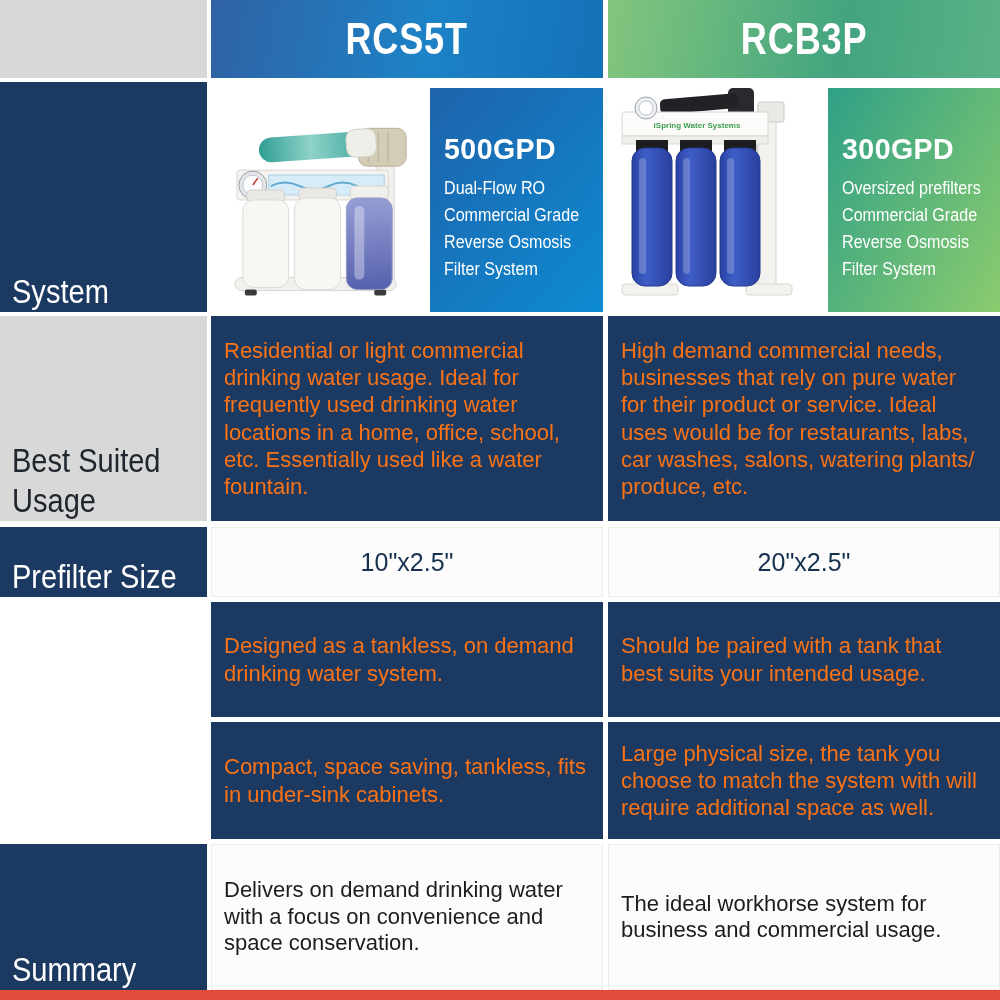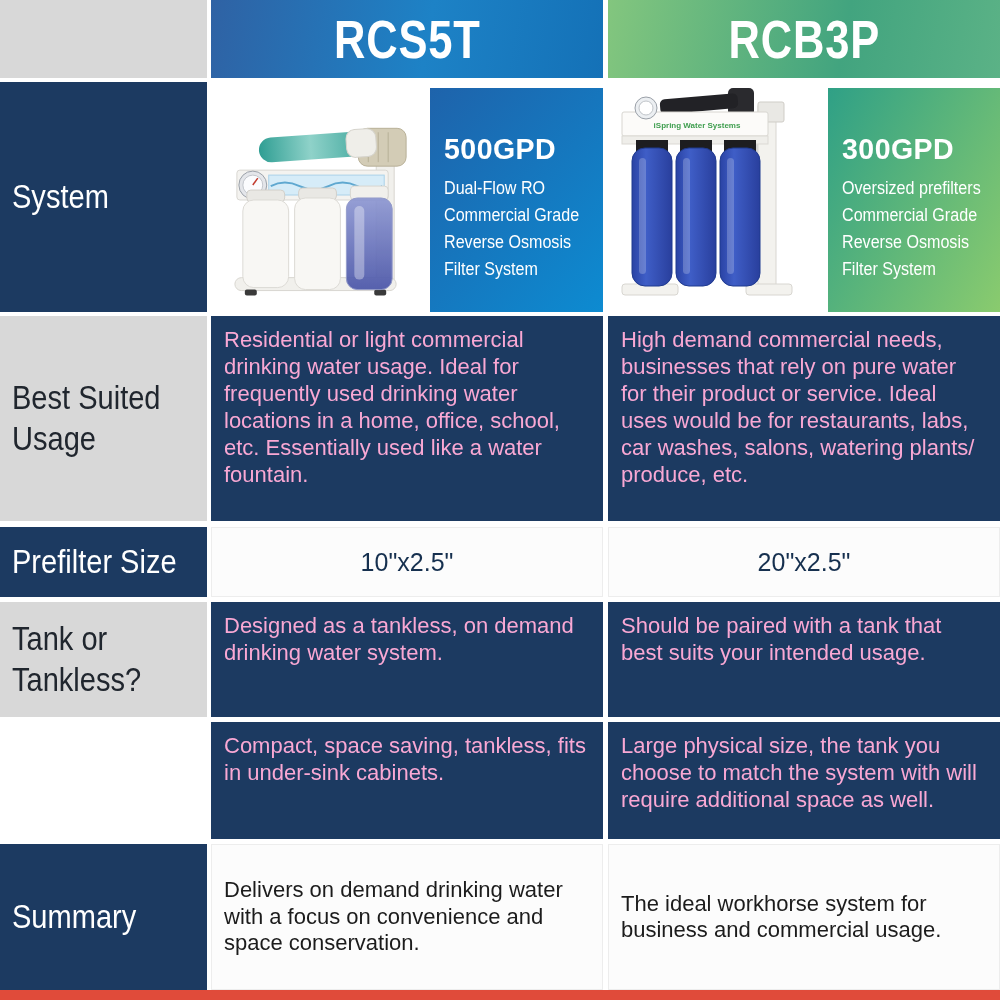--- a/index.html
+++ b/index.html
@@ -13,31 +13,31 @@
     font-family:"Liberation Sans",sans-serif;
     position:relative;overflow:hidden;
   }
   .c1{grid-column:1}.c3{grid-column:3}.c5{grid-column:5}
   .r1{grid-row:1}.r3{grid-row:3}.r5{grid-row:5}.r7{grid-row:7}
   .r9{grid-row:9}.r11{grid-row:11}.r13{grid-row:13}
 
   .corner{background:#d8d8d8}
 
   .hdr{display:flex;align-items:center;justify-content:center;color:#fff;
-       font-size:53px;font-weight:bold}
+       font-size:44px;font-weight:bold}
   .hdr span{display:inline-block;transform:scaleX(.82);letter-spacing:1px;white-space:nowrap}
   .hdr-blue{background:linear-gradient(100deg,#2f62a4 0%,#1d82c6 55%,#1471b7 100%)}
   .hdr-green{background:linear-gradient(100deg,#83c67e 0%,#42a47f 60%,#5bb286 100%)}
 
-  .lbl{display:flex;align-items:center;padding-left:12px;font-size:33px;line-height:1.22}
+  .lbl{display:flex;align-items:flex-end;padding-left:12px;font-size:33px;line-height:1.22}
   .lbl span{display:inline-block;width:113.6%;transform:scaleX(.88);transform-origin:left center}
   .lbl-navy{background:#1c3a61;color:#ffffff}
   .lbl-gray{background:#d8d8d8;color:#20262e}
 
-  .cellnavy{background:#1c3a61;color:#f9a8d4;display:flex;
+  .cellnavy{background:#1c3a61;color:#f97316;display:flex;align-items:center;
             padding:10px 13px;font-size:22px;line-height:1.23}
   .cellwhite{background:#fcfcfc;border:1px solid #ededed;display:flex;align-items:center;
              color:#1c1c1c;font-size:22px;line-height:1.2}
   .cellwhite.center{justify-content:center;font-size:25px;color:#16304f}
   .cellwhite.pad{padding:10px 12px}
 
   .sys{background:#ffffff;display:flex}
   .sys .imgwrap{flex:1;display:flex;align-items:center;justify-content:center;overflow:hidden}
   .sys .imgwrap svg{width:100%;height:100%}
   .spec{color:#ffffff;padding:44px 6px 0 14px;margin-top:6px}
@@ -193,23 +193,20 @@
   <div class="lbl lbl-navy c1 r7">
     <span>Prefilter Size</span>
   </div>
   <div class="cellwhite center c3 r7">
     <div>10"x2.5"</div>
   </div>
   <div class="cellwhite center c5 r7">
     <div>20"x2.5"</div>
   </div>
 
-  <div class="lbl lbl-gray c1 r9">
-    <span>Tank or Tankless?</span>
-  </div>
   <div class="cellnavy c5 r9">
     <div>Should be paired with a tank that best suits your intended usage.</div>
   </div>
   <div class="cellnavy c3 r9">
     <div>Designed as a tankless, on demand drinking water system.</div>
   </div>
 
   <div class="cellnavy c3 r11">
     <div>Compact, space saving, tankless, fits in under-sink cabinets.</div>
   </div>

